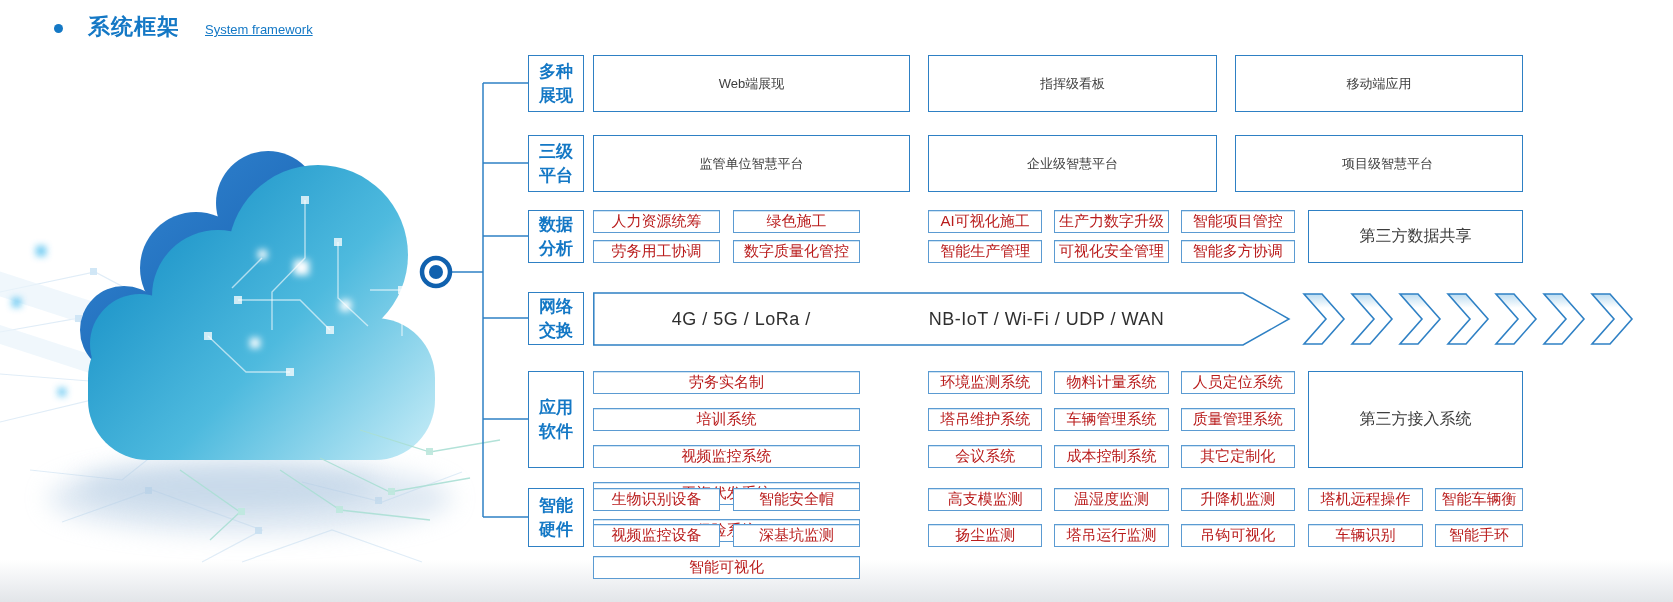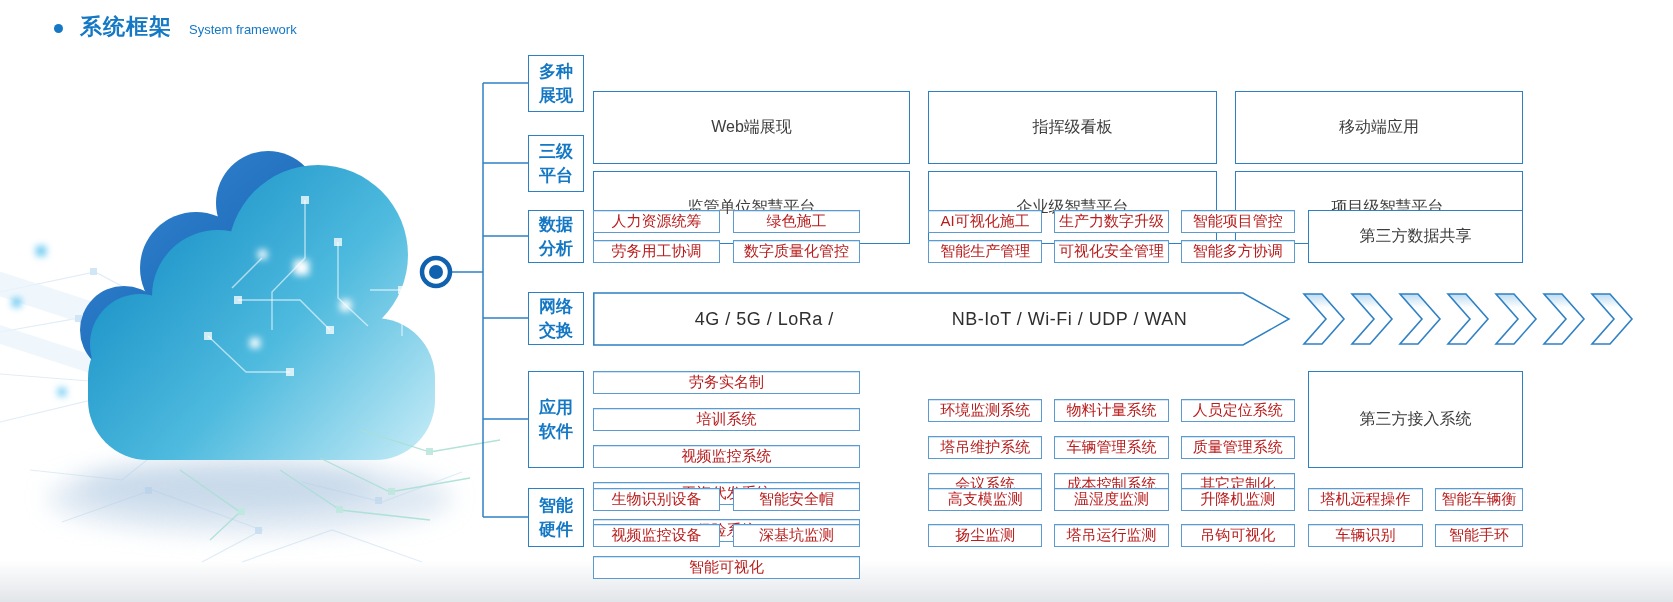--- a/index.html
+++ b/index.html
@@ -1,41 +1,41 @@
 <!DOCTYPE html>
 <html><head>
 <meta charset="utf-8">
 <style>
   html,body{margin:0;padding:0;background:#fff;}
   .stage{position:relative;width:1673px;height:602px;background:#ffffff;overflow:hidden;
          font-family:"Liberation Sans","DejaVu Sans",sans-serif;}
   
-  .title{position:absolute;left:54px;top:12px;display:flex;align-items:baseline;gap:17px;z-index:6;}
+  .title{position:absolute;left:54px;top:12px;display:flex;align-items:baseline;gap:25px;z-index:6;}
   .bullet{width:9px;height:9px;border-radius:50%;background:#1478c5;align-self:center;margin-top:3px;}
   .t-zh{font-size:22px;font-weight:bold;color:#1478c5;letter-spacing:1px;}
-  .t-en{font-size:13px;color:#1478c5;}
+  .t-en{font-size:13px;color:#1478c5;text-decoration:underline;}
   
   .cloud{position:absolute;left:0;top:0;z-index:1;}
   .connector{position:absolute;left:0;top:0;z-index:3;pointer-events:none;}
   .bottom-band{position:absolute;left:0;right:0;bottom:0;height:42px;z-index:0;
                background:linear-gradient(180deg,rgba(232,234,238,0) 0%,#e2e5e9 100%);}
   
   .lbl{position:absolute;left:528px;width:56px;box-sizing:border-box;border:1px solid #2e80c4;background:#fff;
        color:#1478c5;font-weight:bold;font-size:17px;line-height:1.4;display:flex;align-items:center;
        justify-content:center;text-align:center;word-break:break-all;padding:2px 7px;z-index:4;}
-  .bigbox{position:absolute;height:73px;box-sizing:border-box;border:1px solid #2e80c4;background:#fff;
-          display:flex;align-items:center;justify-content:center;font-size:16px;color:#3d3d3d;z-index:4;margin-top:36px;}
+  .bigbox{position:absolute;height:57px;box-sizing:border-box;border:1px solid #2e80c4;background:#fff;
+          display:flex;align-items:center;justify-content:center;font-size:13px;color:#3d3d3d;z-index:4;}
   .side{position:absolute;box-sizing:border-box;border:1px solid #2e80c4;background:#fff;display:flex;
         align-items:center;justify-content:center;font-size:16px;color:#3d3d3d;z-index:4;}
   .grp{position:absolute;display:grid;z-index:4;}
   .sbox{box-sizing:border-box;border:1px solid #5b9bd2;background:#fff;box-shadow:inset 0 1px 0 #cfe4f4;
         display:flex;align-items:center;justify-content:center;font-size:15px;color:#b91c1c;white-space:nowrap;}
   .netband{position:absolute;left:593px;top:292px;z-index:4;}
   .nettext{position:absolute;left:593px;top:292px;width:650px;height:54px;display:flex;align-items:center;
-           justify-content:center;gap:118px;font-size:18px;color:#2f2f2f;z-index:5;letter-spacing:0.5px;margin-left:23px;}
+           justify-content:center;gap:118px;font-size:18px;color:#2f2f2f;z-index:5;letter-spacing:0.5px;}
   .chevrons{position:absolute;left:1300px;top:292px;z-index:4;}
 </style>
 </head>
 <body>
 
 <div class="stage">
 
   <svg class="cloud" width="520" height="602" viewBox="0 0 520 602">
     <defs>
       <linearGradient id="gBack" gradientUnits="userSpaceOnUse" x1="130" y1="180" x2="320" y2="400">
@@ -219,21 +219,21 @@
   </svg>
 
   <div class="grp" style="left:593px;top:371px;width:267px;grid-template-columns:1fr;column-gap:13px;row-gap:14px;grid-auto-rows:23px;">
     <div class="sbox">劳务实名制</div>
     <div class="sbox">培训系统</div>
     <div class="sbox">视频监控系统</div>
     <div class="sbox">工资代发系统</div>
     <div class="sbox">保险系统</div>
     <div class="sbox">智能可视化</div>
   </div>
-  <div class="grp" style="left:928px;top:371px;width:367px;grid-template-columns:repeat(3,1fr);column-gap:12px;row-gap:14px;grid-auto-rows:23px;margin-top:28px;">
+  <div class="grp" style="left:928px;top:371px;width:367px;grid-template-columns:repeat(3,1fr);column-gap:12px;row-gap:14px;grid-auto-rows:23px;">
     <div class="sbox">环境监测系统</div>
     <div class="sbox">物料计量系统</div>
     <div class="sbox">人员定位系统</div>
     <div class="sbox">塔吊维护系统</div>
     <div class="sbox">车辆管理系统</div>
     <div class="sbox">质量管理系统</div>
     <div class="sbox">会议系统</div>
     <div class="sbox">成本控制系统</div>
     <div class="sbox">其它定制化</div>
   </div>

